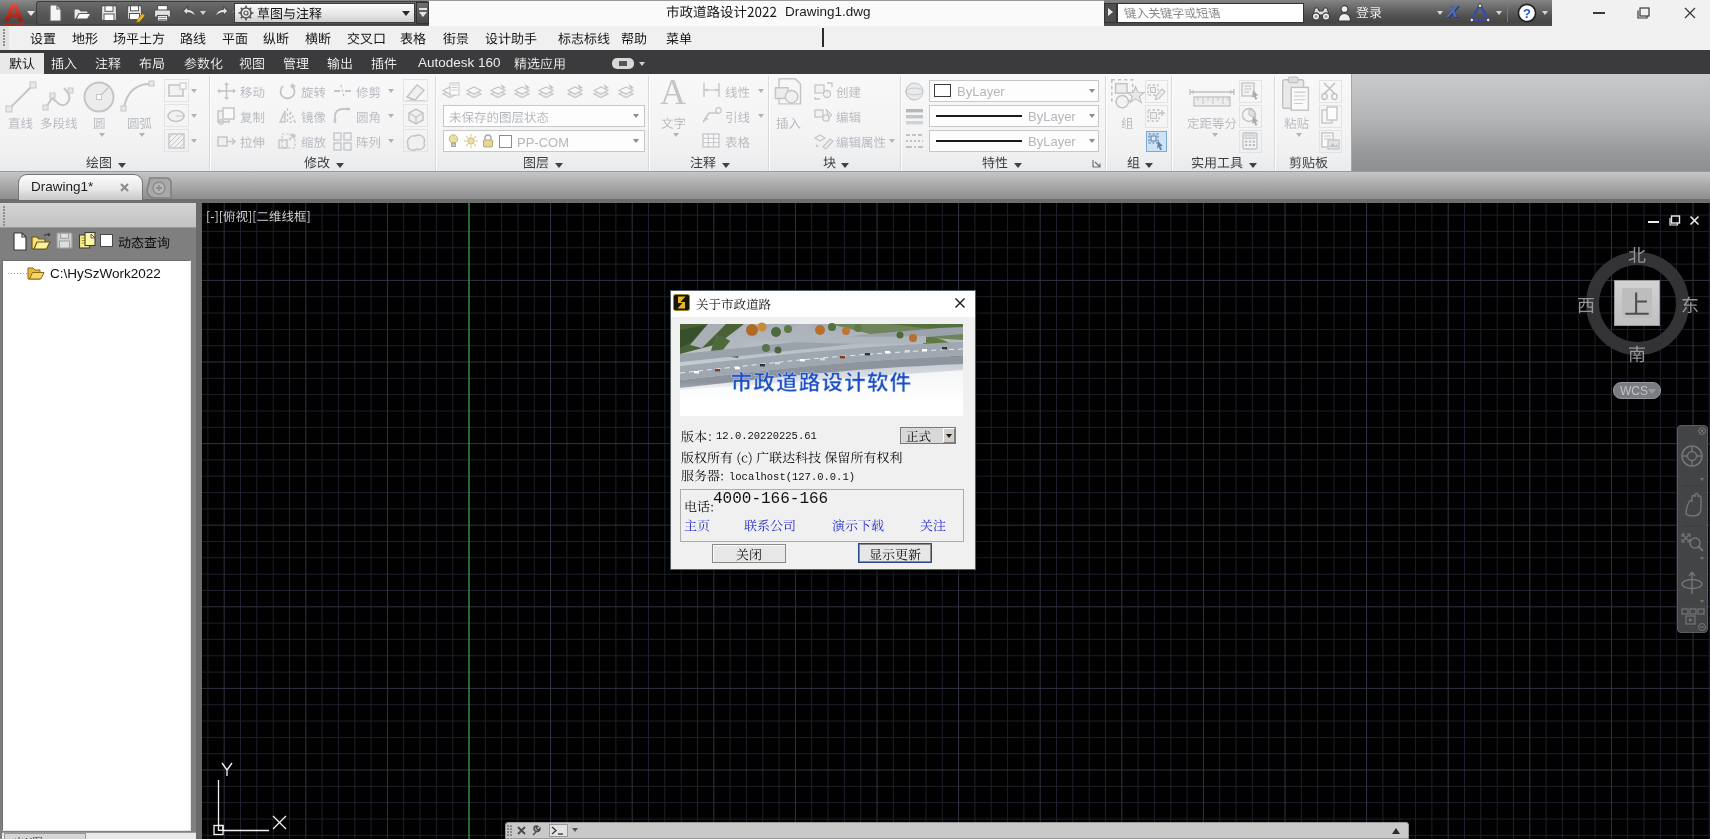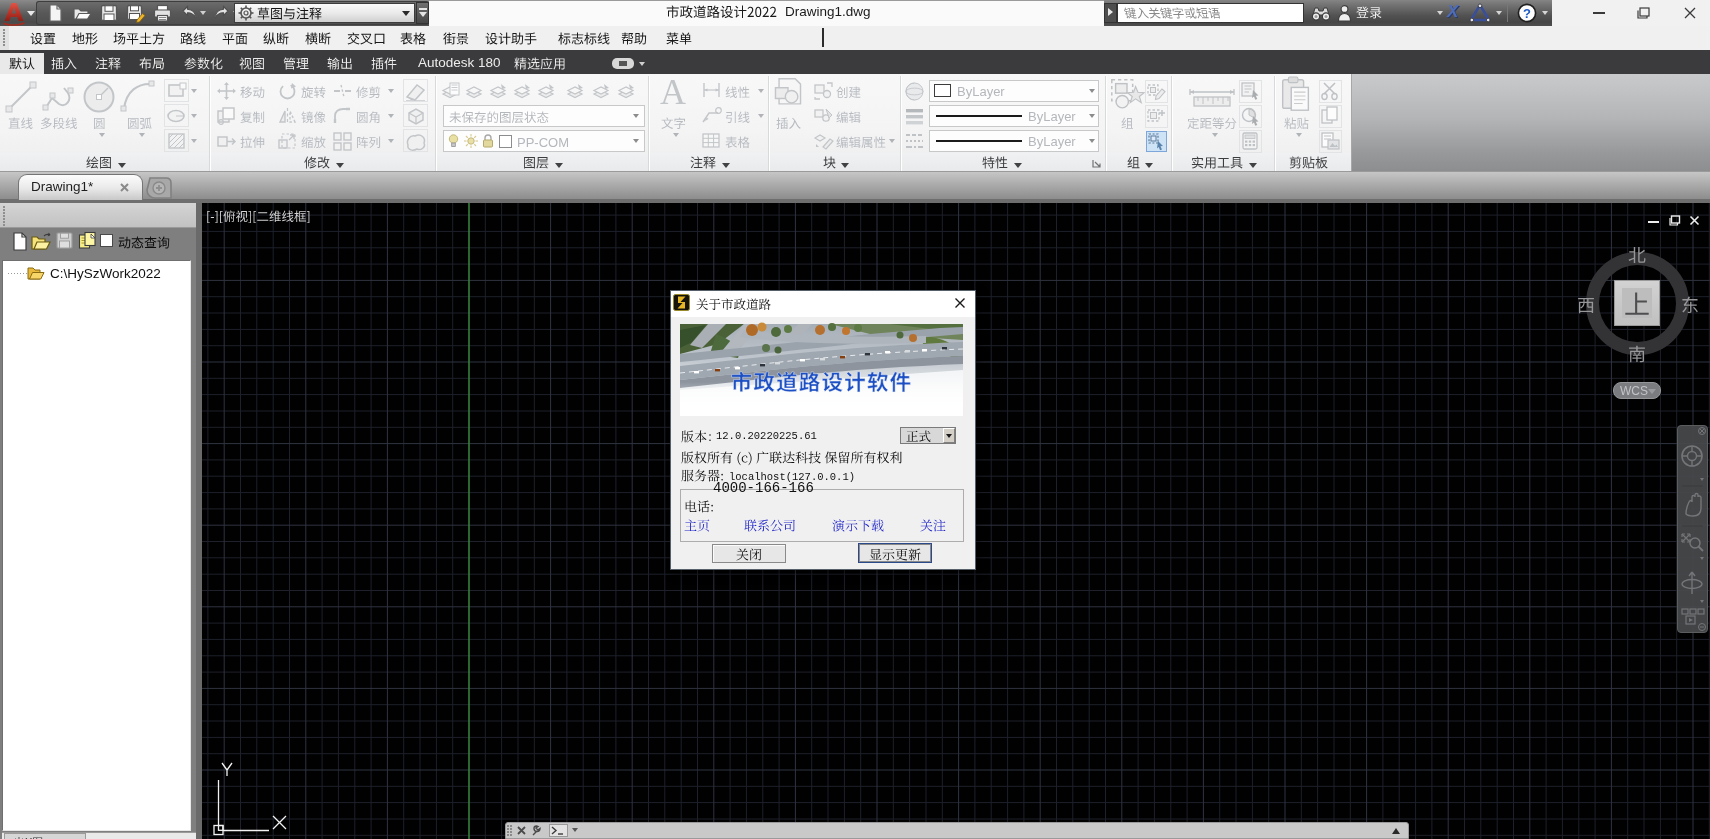--- a/index.html
+++ b/index.html
@@ -260,21 +260,21 @@
     <svg class="tx" style="left:371.0px;top:56.6px;" width="29" height="19" viewBox="0 0 29 19">
       <g transform="translate(0,11.4)">
         <path d="M9.5 -3.2V-2.3H11V-0.5H9V-7H12.3V-7.9H9V-9.5C10 -9.6 11 -9.8 11.7 -10L11.2 -10.8C9.8 -10.4 7.3 -10.1 5.2 -10C5.3 -9.8 5.4 -9.4 5.5 -9.2C6.3 -9.2 7.2 -9.3 8.1 -9.4V-7.9H4.8V-7H8.1V-0.5H6V-2.3H7.6V-3.1H6V-4.7C6.5 -4.9 7.1 -5.1 7.6 -5.3L7.1 -6.1C6.6 -5.8 5.8 -5.5 5.1 -5.3V1H6V0.4H11V1.1H11.9V-5.6H9.5V-4.8H11V-3.2ZM2.1 -10.9V-8.3H0.7V-7.4H2.1V-4.4L0.5 -4L0.7 -3.1L2.1 -3.5V-0.1C2.1 0.1 2 0.1 1.9 0.1C1.8 0.1 1.4 0.1 0.9 0.1C1.1 0.4 1.2 0.8 1.2 1C1.9 1 2.3 1 2.6 0.8C2.9 0.7 3 0.4 3 -0.1V-3.8L4.4 -4.2L4.3 -5.1L3 -4.7V-7.4H4.3V-8.3H3V-10.9Z M17.1 -4.4V-3.5H20.9V1H21.8V-3.5H25.4V-4.4H21.8V-7.3H24.8V-8.3H21.8V-10.8H20.9V-8.3H19.1C19.3 -8.8 19.4 -9.5 19.6 -10.1L18.6 -10.3C18.3 -8.6 17.8 -6.9 17 -5.8C17.3 -5.7 17.7 -5.5 17.8 -5.3C18.2 -5.9 18.5 -6.6 18.8 -7.3H20.9V-4.4ZM16.5 -10.9C15.8 -8.9 14.6 -7 13.4 -5.7C13.6 -5.5 13.9 -5 14 -4.7C14.4 -5.2 14.8 -5.7 15.2 -6.2V1H16.1V-7.8C16.6 -8.7 17 -9.6 17.4 -10.6Z" fill="#ececec"></path>
       </g>
     </svg>
     <svg class="tx" style="left:514.0px;top:56.6px;" width="55" height="19" viewBox="0 0 55 19">
       <g transform="translate(0,11.4)">
         <path d="M0.7 -9.9C1 -9 1.3 -7.8 1.4 -7.1L2.1 -7.2C2 -8 1.7 -9.2 1.3 -10.1ZM4.3 -10.1C4.1 -9.3 3.7 -8 3.4 -7.2L4 -7C4.4 -7.7 4.8 -9 5.1 -9.9ZM0.5 -6.6V-5.6H2.2C1.8 -4.2 1.1 -2.5 0.4 -1.6C0.5 -1.3 0.8 -0.9 0.9 -0.6C1.4 -1.4 1.9 -2.6 2.4 -3.8V1H3.3V-4.1C3.7 -3.5 4.1 -2.6 4.3 -2.2L5 -2.9C4.7 -3.3 3.6 -5 3.3 -5.4V-5.6H4.7V-6.6H3.3V-10.9H2.4V-6.6ZM8.3 -10.9V-9.9H5.5V-9.1H8.3V-8.3H5.9V-7.6H8.3V-6.7H5.2V-6H12.5V-6.7H9.2V-7.6H11.9V-8.3H9.2V-9.1H12.1V-9.9H9.2V-10.9ZM10.7 -4.4V-3.5H6.9V-4.4ZM6 -5.2V1H6.9V-1.1H10.7V0C10.7 0.2 10.6 0.2 10.5 0.2C10.3 0.2 9.8 0.2 9.2 0.2C9.3 0.4 9.4 0.8 9.5 1C10.3 1 10.8 1 11.2 0.9C11.5 0.7 11.6 0.5 11.6 0V-5.2ZM6.9 -2.8H10.7V-1.8H6.9Z M13.8 -9.9C14.5 -9.3 15.4 -8.4 15.8 -7.8L16.6 -8.4C16.2 -9 15.3 -9.9 14.5 -10.5ZM18.8 -10.5C18.5 -9.4 17.9 -8.2 17.2 -7.5C17.5 -7.3 17.9 -7.1 18.1 -6.9C18.4 -7.3 18.7 -7.8 18.9 -8.3H20.8V-6.4H17.2V-5.5H19.5C19.3 -3.8 18.8 -2.6 16.8 -1.9C17 -1.7 17.3 -1.3 17.4 -1.1C19.6 -1.9 20.2 -3.4 20.5 -5.5H21.8V-2.5C21.8 -1.5 22 -1.2 23 -1.2C23.2 -1.2 24.1 -1.2 24.3 -1.2C25.1 -1.2 25.4 -1.6 25.5 -3.3C25.2 -3.3 24.8 -3.5 24.6 -3.7C24.6 -2.3 24.5 -2.1 24.2 -2.1C24 -2.1 23.3 -2.1 23.2 -2.1C22.8 -2.1 22.8 -2.2 22.8 -2.5V-5.5H25.4V-6.4H21.8V-8.3H24.8V-9.1H21.8V-10.9H20.8V-9.1H19.3C19.5 -9.5 19.6 -9.9 19.7 -10.3ZM16.3 -5.9H13.7V-5H15.3V-1.1C14.8 -0.8 14.2 -0.4 13.6 0.2L14.2 1C15 0.2 15.7 -0.4 16.2 -0.4C16.4 -0.4 16.8 -0.1 17.4 0.2C18.2 0.8 19.3 0.9 20.8 0.9C22.1 0.9 24.3 0.8 25.3 0.8C25.3 0.5 25.5 -0 25.6 -0.3C24.3 -0.1 22.3 -0 20.8 -0C19.4 -0 18.3 -0.1 17.5 -0.6C16.9 -1 16.6 -1.3 16.3 -1.3Z M29.4 -6.4C30 -5 30.6 -3.1 30.8 -1.9L31.8 -2.3C31.5 -3.5 30.8 -5.3 30.3 -6.7ZM32.3 -7.1C32.7 -5.7 33.1 -3.8 33.3 -2.6L34.3 -2.9C34.1 -4.1 33.6 -5.9 33.1 -7.3ZM32.1 -10.8C32.3 -10.3 32.6 -9.7 32.8 -9.2H27.6V-5.7C27.6 -3.8 27.5 -1.3 26.5 0.6C26.7 0.7 27.1 1 27.3 1.1C28.4 -0.8 28.6 -3.7 28.6 -5.7V-8.3H38.2V-9.2H33.9C33.7 -9.7 33.3 -10.5 33 -11ZM28.7 -0.5V0.4H38.4V-0.5H34.9C36.1 -2.5 37 -4.9 37.7 -7L36.6 -7.4C36.2 -5.2 35.2 -2.5 33.9 -0.5Z M41 -10V-5.3C41 -3.5 40.9 -1.2 39.4 0.5C39.6 0.6 40 0.9 40.2 1.1C41.2 0 41.6 -1.5 41.8 -3H45.1V0.9H46.1V-3H49.6V-0.3C49.6 -0.1 49.5 0 49.2 0C49 0.1 48.1 0.1 47.2 0C47.3 0.3 47.5 0.7 47.5 1C48.7 1 49.5 1 49.9 0.8C50.4 0.7 50.5 0.4 50.5 -0.3V-10ZM42 -9.1H45.1V-7H42ZM49.6 -9.1V-7H46.1V-9.1ZM42 -6.1H45.1V-3.9H41.9C41.9 -4.4 42 -4.8 42 -5.3ZM49.6 -6.1V-3.9H46.1V-6.1Z" fill="#ececec"></path>
       </g>
     </svg>
-    <div class="ab" style="left:418px;top:55px;font-size:13.5px;color:#ececec;">Autodesk 180</div>
+    <div class="ab" style="left:418px;top:55px;font-size:13.5px;color:#ececec;">Autodesk 160</div>
     <div class="ab" style="left:612px;top:58px;width:22px;height:11px;border-radius:5px;background:#d8d8d8;"></div>
     <div class="ab" style="left:619px;top:61px;width:8px;height:5px;background:#555;"></div>
     <div class="ab" style="left:639px;top:62px;width:0;height:0;border-left:3.5px solid transparent;border-right:3.5px solid transparent;border-top:4.5px solid #cfcfcf;"></div>
     <div class="ab" style="left:0;top:74px;width:1710px;height:98px;background:linear-gradient(180deg,#c9cacc,#b4b5b7 45%,#98999b 80%,#8c8d8f);"></div>
     <div class="ab" style="left:0;top:74px;width:1352px;height:79px;background:linear-gradient(180deg,#f8f8f8,#f4f4f5 70%,#f0f0f1);"></div>
     <div class="ab" style="left:0;top:153px;width:1352px;height:18px;background:linear-gradient(180deg,#f0f1f2,#e9eaeb);"></div>
     <div class="ab" style="left:0;top:171px;width:1710px;height:1px;background:#9a9a9a;"></div>
     <div class="ab" style="left:209px;top:76px;width:1px;height:95px;background:#d7d9db;"></div>
     <div class="ab" style="left:210px;top:76px;width:1px;height:95px;background:#ffffff;"></div>
     <div class="ab" style="left:435px;top:76px;width:1px;height:95px;background:#d7d9db;"></div>
@@ -1065,21 +1065,21 @@
         <path d="M6.3 -10.2V1H6.4C6.8 1 7.1 0.8 7.1 0.7V-5.5H7.9C8.2 -3.9 8.7 -2.7 9.3 -1.6C8.7 -0.8 8 -0 7.2 0.6L7.3 0.8C8.3 0.3 9 -0.4 9.7 -1.1C10.3 -0.3 11 0.4 11.8 0.9C12 0.5 12.3 0.2 12.7 0.2L12.7 0C11.8 -0.4 10.9 -1 10.2 -1.7C11 -2.8 11.5 -4.1 11.8 -5.4C12.1 -5.4 12.2 -5.5 12.3 -5.6L11.4 -6.4L10.8 -5.9H8.1H7.1V-9.8H10.9C10.8 -8.6 10.8 -7.9 10.6 -7.7C10.6 -7.7 10.5 -7.6 10.2 -7.6C10 -7.6 9.2 -7.7 8.7 -7.7L8.7 -7.5C9.1 -7.5 9.6 -7.4 9.8 -7.2C9.9 -7.1 10 -6.9 10 -6.7C10.5 -6.7 10.9 -6.8 11.2 -7C11.5 -7.3 11.6 -8.2 11.7 -9.7C11.9 -9.7 12.1 -9.8 12.2 -9.9L11.2 -10.6L10.7 -10.2H7.2L6.3 -10.6ZM10.9 -5.5C10.7 -4.4 10.3 -3.3 9.7 -2.2C9 -3.1 8.5 -4.2 8.2 -5.5ZM2.3 -9.8H4.2V-7.2H2.3ZM1.5 -10.2V-6.3C1.5 -3.9 1.4 -1.2 0.5 0.9L0.7 1C1.7 -0.4 2.1 -2.1 2.2 -3.8H4.2V-0.4C4.2 -0.2 4.1 -0.1 3.9 -0.1C3.7 -0.1 2.5 -0.2 2.5 -0.2V0C3 0.1 3.3 0.2 3.5 0.4C3.7 0.5 3.7 0.7 3.8 1C4.9 0.9 5 0.4 5 -0.2V-9.6C5.3 -9.7 5.4 -9.8 5.5 -9.9L4.5 -10.7L4.1 -10.2H2.4L1.5 -10.6ZM2.3 -6.9H4.2V-4.2H2.2C2.3 -4.9 2.3 -5.7 2.3 -6.3Z M20.2 -5.2 18.8 -5.4C18.8 -4.8 18.7 -4.2 18.6 -3.6H14.5L14.6 -3.3H18.4C17.9 -1.5 16.6 -0.1 13.7 0.8L13.8 1C17.3 0.2 18.8 -1.3 19.4 -3.3H22.6C22.5 -1.7 22.2 -0.5 21.9 -0.3C21.8 -0.2 21.7 -0.1 21.4 -0.1C21.2 -0.1 20.2 -0.2 19.6 -0.3V-0.1C20.1 0 20.6 0.2 20.9 0.3C21.1 0.4 21.1 0.7 21.1 0.9C21.7 0.9 22.1 0.8 22.5 0.5C23 0.1 23.3 -1.2 23.5 -3.2C23.7 -3.2 23.9 -3.2 24 -3.3L23 -4.2L22.5 -3.6H19.5C19.6 -4 19.7 -4.4 19.7 -4.9C20 -4.9 20.2 -5 20.2 -5.2ZM19 -10.6 17.6 -11C16.9 -9.3 15.5 -7.4 14 -6.4L14.1 -6.2C15.2 -6.8 16.2 -7.6 17 -8.5C17.6 -7.7 18.2 -7 19 -6.5C17.5 -5.6 15.6 -5 13.5 -4.5L13.6 -4.3C16 -4.6 18 -5.2 19.7 -6.1C21.1 -5.3 22.8 -4.9 24.8 -4.6C24.9 -5 25.2 -5.3 25.6 -5.4V-5.5C23.7 -5.7 21.9 -6 20.4 -6.6C21.5 -7.2 22.4 -8 23.1 -8.9C23.4 -9 23.6 -9 23.7 -9.1L22.7 -10L22.1 -9.5H17.9C18.1 -9.8 18.3 -10.1 18.5 -10.4C18.8 -10.4 19 -10.4 19 -10.6ZM19.6 -6.9C18.7 -7.4 17.8 -8 17.3 -8.7L17.6 -9.1H22C21.4 -8.3 20.6 -7.5 19.6 -6.9Z M33.9 -6.8C34.3 -6.5 34.7 -6 34.9 -5.6C35.7 -5.2 36.2 -6.6 34 -7V-7.2H36.4V-6.6H36.5C36.8 -6.6 37.2 -6.8 37.2 -6.9V-9.6C37.5 -9.6 37.7 -9.7 37.8 -9.8L36.8 -10.6L36.3 -10.1H34.1L33.2 -10.5V-6.7H33.3C33.5 -6.7 33.7 -6.8 33.9 -6.8ZM28.7 -6.5V-7.2H31V-6.8H31.1C31.3 -6.8 31.6 -6.9 31.7 -7C31.4 -6.5 31.1 -6 30.7 -5.5H26.6L26.7 -5.1H30.4C29.4 -4 28.1 -3.1 26.4 -2.4L26.5 -2.2C27 -2.4 27.5 -2.6 28 -2.8V1.1H28.1C28.5 1.1 28.8 0.9 28.8 0.8V0.2H31V0.7H31.1C31.4 0.7 31.8 0.5 31.8 0.5V-2.5C32 -2.5 32.2 -2.6 32.3 -2.7L31.3 -3.5L30.8 -3H28.9L28.7 -3.1C29.8 -3.7 30.7 -4.4 31.4 -5.1H33.6C34.2 -4.3 35 -3.7 36.2 -3.1L36 -3H33.9L33.1 -3.4V1H33.2C33.5 1 33.9 0.8 33.9 0.8V0.2H36.2V0.8H36.3C36.5 0.8 37 0.6 37 0.5V-2.5C37.2 -2.5 37.3 -2.6 37.5 -2.7L38.2 -2.4C38.2 -2.9 38.4 -3.2 38.6 -3.3L38.7 -3.4C36.5 -3.7 35 -4.3 34 -5.1H38.1C38.3 -5.1 38.4 -5.1 38.5 -5.3C38 -5.7 37.3 -6.2 37.3 -6.2L36.7 -5.5H31.8C32 -5.8 32.3 -6.1 32.4 -6.4C32.7 -6.4 32.9 -6.4 32.9 -6.6L31.7 -7.1L31.8 -9.6C32 -9.6 32.2 -9.7 32.3 -9.8L31.3 -10.6L30.8 -10.1H28.7L27.9 -10.5V-6.3H28C28.3 -6.3 28.7 -6.5 28.7 -6.5ZM36.2 -2.6V-0.2H33.9V-2.6ZM31 -2.6V-0.2H28.8V-2.6ZM36.4 -9.7V-7.6H34V-9.7ZM31 -9.7V-7.6H28.7V-9.7Z M41.1 0.2C41.6 0.2 41.9 -0.2 41.9 -0.6C41.9 -1.1 41.6 -1.4 41.1 -1.4C40.7 -1.4 40.3 -1.1 40.3 -0.6C40.3 -0.2 40.7 0.2 41.1 0.2ZM41.1 -5C41.6 -5 41.9 -5.3 41.9 -5.7C41.9 -6.2 41.6 -6.6 41.1 -6.6C40.7 -6.6 40.3 -6.2 40.3 -5.7C40.3 -5.3 40.7 -5 41.1 -5Z" fill="#101010"></path>
       </g>
     </svg>
     <div class="ab" style="left:729px;top:471px;font-family:'Liberation Mono',monospace;font-size:10.5px;color:#101010;">localhost(127.0.0.1)</div>
     <div class="ab" style="left:680px;top:489px;width:284px;height:53px;border:1px solid #adadad;"></div>
     <svg class="tx" style="left:684.0px;top:499.6px;" width="33" height="19" viewBox="0 0 33 19">
       <g transform="translate(0,11.4)">
         <path d="M5.7 -5.9H2.5V-8.3H5.7ZM5.7 -5.5V-3.2H2.5V-5.5ZM6.5 -5.9V-8.3H9.9V-5.9ZM6.5 -5.5H9.9V-3.2H6.5ZM2.5 -2.2V-2.8H5.7V-0.5C5.7 0.4 6.1 0.7 7.4 0.7H9.3C12 0.7 12.6 0.5 12.6 0.1C12.6 -0.1 12.5 -0.2 12.1 -0.3L12.1 -2.3H11.9C11.7 -1.4 11.5 -0.6 11.4 -0.4C11.3 -0.3 11.3 -0.2 11.1 -0.2C10.8 -0.2 10.2 -0.2 9.3 -0.2H7.5C6.7 -0.2 6.5 -0.3 6.5 -0.7V-2.8H9.9V-2H10.1C10.3 -2 10.8 -2.2 10.8 -2.3V-8.2C11 -8.2 11.3 -8.3 11.3 -8.4L10.3 -9.2L9.8 -8.7H6.5V-10.4C6.9 -10.5 7 -10.6 7 -10.8L5.7 -10.9V-8.7H2.6L1.7 -9.1V-1.9H1.8C2.2 -1.9 2.5 -2.1 2.5 -2.2Z M14.4 -10.9 14.3 -10.8C14.9 -10.1 15.7 -9.1 15.9 -8.4C16.8 -7.8 17.4 -9.7 14.4 -10.9ZM16 -6.9C16.2 -7 16.4 -7 16.5 -7.1L15.6 -7.9L15.2 -7.4H13.5L13.6 -7H15.2V-1.3C15.2 -1.1 15.1 -1 14.7 -0.8L15.3 0.3C15.4 0.2 15.6 0.1 15.6 -0.2C16.6 -1.1 17.4 -2.1 17.8 -2.6L17.7 -2.7L16 -1.5ZM24.5 -7.6 23.9 -6.8H21.7V-9.4C22.6 -9.6 23.4 -9.7 24.1 -9.9C24.4 -9.8 24.6 -9.8 24.7 -9.9L23.8 -10.8C22.4 -10.2 19.8 -9.6 17.6 -9.3L17.6 -9C18.7 -9.1 19.8 -9.2 20.8 -9.3V-6.8H17.1L17.3 -6.4H20.8V-4.1H19.1L18.2 -4.5V1H18.3C18.7 1 19 0.8 19 0.8V0.1H23.6V0.9H23.7C24 0.9 24.4 0.7 24.4 0.7V-3.5C24.6 -3.6 24.9 -3.7 25 -3.8L23.9 -4.6L23.4 -4.1H21.7V-6.4H25.3C25.5 -6.4 25.6 -6.5 25.6 -6.7C25.2 -7.1 24.5 -7.6 24.5 -7.6ZM23.6 -3.7V-0.3H19V-3.7Z M28.1 0.2C28.6 0.2 28.9 -0.2 28.9 -0.6C28.9 -1.1 28.6 -1.4 28.1 -1.4C27.7 -1.4 27.3 -1.1 27.3 -0.6C27.3 -0.2 27.7 0.2 28.1 0.2ZM28.1 -5C28.6 -5 28.9 -5.3 28.9 -5.7C28.9 -6.2 28.6 -6.6 28.1 -6.6C27.7 -6.6 27.3 -6.2 27.3 -5.7C27.3 -5.3 27.7 -5 28.1 -5Z" fill="#101010"></path>
       </g>
     </svg>
-    <div class="ab" style="left:713px;top:480px;font-family:'Liberation Mono',monospace;font-size:14px;color:#101010;">4000-166-166</div>
+    <div class="ab" style="left:713px;top:490px;font-family:'Liberation Mono',monospace;font-size:16px;color:#101010;">4000-166-166</div>
     <svg class="tx" style="left:684.0px;top:518.6px;" width="29" height="19" viewBox="0 0 29 19">
       <g transform="translate(0,11.4)">
         <path d="M4.6 -10.9 4.4 -10.8C5.4 -10.2 6.5 -9.3 6.9 -8.4C8 -7.9 8.3 -10.2 4.6 -10.9ZM0.5 0.1 0.7 0.5H12.1C12.3 0.5 12.5 0.4 12.5 0.3C12 -0.2 11.2 -0.8 11.2 -0.8L10.6 0.1H6.9V-3.8H11C11.2 -3.8 11.3 -3.8 11.3 -4C10.9 -4.4 10.1 -4.9 10.1 -4.9L9.5 -4.1H6.9V-7.5H11.6C11.7 -7.5 11.9 -7.5 11.9 -7.7C11.4 -8.1 10.7 -8.7 10.7 -8.7L10 -7.9H1.4L1.5 -7.5H6V-4.1H2L2.1 -3.8H6V0.1Z M20.4 -6.2 19 -6.3C19 -2.7 19.2 -0.5 13.5 0.8L13.7 1.1C19.9 -0.2 19.9 -2.4 19.9 -5.8C20.2 -5.8 20.3 -6 20.4 -6.2ZM19.9 -2 19.8 -1.8C21.3 -1.2 23.4 0.2 24.4 1C25.6 1.2 25.5 -0.8 19.9 -2ZM24.2 -10.8 23.6 -10H13.7L13.8 -9.6H18.7C18.6 -9 18.5 -8.2 18.4 -7.6H16.5L15.6 -8.1V-1.6H15.7C16.1 -1.6 16.4 -1.8 16.4 -1.9V-7.3H22.5V-1.8H22.6C22.9 -1.8 23.3 -2 23.4 -2.1V-7.1C23.6 -7.2 23.8 -7.3 23.9 -7.4L22.8 -8.1L22.4 -7.6H18.8C19.1 -8.2 19.4 -8.9 19.7 -9.6H25C25.2 -9.6 25.3 -9.7 25.3 -9.8C24.9 -10.2 24.2 -10.8 24.2 -10.8Z" fill="#2126c8"></path>
       </g>
     </svg>
     <svg class="tx" style="left:744.0px;top:518.6px;" width="55" height="19" viewBox="0 0 55 19">
       <g transform="translate(0,11.4)">
         <path d="M6.6 -10.8 6.5 -10.7C6.9 -10.2 7.4 -9.2 7.5 -8.5C8.3 -7.8 9.1 -9.6 6.6 -10.8ZM4.1 -4.8H2.2V-7.1H4.1ZM4.1 -4.4V-2.6L2.2 -2.1V-4.4ZM4.1 -7.5H2.2V-9.6H4.1ZM0.4 -1.7 0.8 -0.6C0.9 -0.6 1 -0.8 1.1 -0.9C2.2 -1.3 3.2 -1.7 4.1 -2.1V1H4.3C4.7 1 4.9 0.8 4.9 0.7V-2.4L6.6 -3.1L6.5 -3.3L4.9 -2.8V-9.6H6.1C6.3 -9.6 6.4 -9.7 6.4 -9.8C6 -10.2 5.3 -10.7 5.3 -10.7L4.7 -10H0.4L0.5 -9.6H1.4V-1.9ZM11.5 -5.6 10.9 -4.8H9.2L9.2 -5.5V-7.7H11.9C12.1 -7.7 12.2 -7.7 12.3 -7.9C11.9 -8.3 11.2 -8.8 11.2 -8.8L10.6 -8.1H9.6C10.2 -8.7 10.8 -9.6 11.1 -10.3C11.4 -10.2 11.6 -10.4 11.6 -10.5L10.2 -10.9C10 -10 9.6 -8.9 9.2 -8.1H5.9L6 -7.7H8.4V-5.5L8.4 -4.8H5.4L5.5 -4.4H8.3C8.2 -2.6 7.5 -0.7 5.2 0.8L5.3 1C8.2 -0.4 9 -2.5 9.2 -4.4C9.6 -1.9 10.4 -0.1 11.9 1C12 0.5 12.3 0.3 12.6 0.2L12.6 0.1C11.1 -0.7 9.9 -2.4 9.4 -4.4H12.3C12.5 -4.4 12.6 -4.5 12.6 -4.6C12.2 -5 11.5 -5.6 11.5 -5.6Z M17.9 -2.3 16.7 -2.9C16.1 -1.8 14.8 -0.4 13.6 0.5L13.8 0.7C15.2 -0.1 16.6 -1.2 17.4 -2.2C17.7 -2.1 17.8 -2.2 17.9 -2.3ZM21.2 -2.8 21.1 -2.7C22.2 -1.9 23.7 -0.6 24.1 0.4C25.2 1 25.5 -1.3 21.2 -2.8ZM21.5 -5.9 21.3 -5.8C21.9 -5.5 22.5 -5 23 -4.5C20 -4.4 17.2 -4.2 15.6 -4.1C18.2 -5.1 21.2 -6.7 22.7 -7.7C23 -7.6 23.2 -7.7 23.3 -7.8L22.3 -8.6C21.8 -8.2 21.1 -7.6 20.2 -7.1C18.6 -7 17.1 -6.9 16.1 -6.9C17.3 -7.5 18.7 -8.3 19.5 -8.9C19.8 -8.8 20 -8.9 20 -9L19.3 -9.5C20.9 -9.6 22.4 -9.8 23.6 -10C23.9 -9.9 24.2 -9.9 24.3 -10L23.4 -10.9C21.2 -10.3 17.2 -9.7 13.9 -9.4L14 -9.1C15.5 -9.2 17.1 -9.3 18.7 -9.4C17.9 -8.6 16.5 -7.5 15.4 -7C15.3 -7 15.1 -6.9 15.1 -6.9L15.6 -5.9C15.7 -5.9 15.8 -6 15.8 -6.1C17.3 -6.3 18.6 -6.5 19.6 -6.7C18.1 -5.8 16.4 -4.8 15 -4.3C14.8 -4.3 14.5 -4.2 14.5 -4.2L15 -3.1C15.1 -3.2 15.2 -3.3 15.3 -3.4L19 -3.8V-0.2C19 -0 19 0.1 18.8 0.1C18.5 0.1 17.2 -0 17.2 -0V0.2C17.8 0.2 18.1 0.3 18.3 0.5C18.5 0.6 18.6 0.8 18.6 1.1C19.7 0.9 19.9 0.5 19.9 -0.2V-3.9C21.2 -4 22.4 -4.1 23.3 -4.3C23.7 -3.9 24 -3.5 24.2 -3.1C25.2 -2.5 25.5 -4.9 21.5 -5.9Z M31.8 -10 30.5 -10.6C29.5 -8.1 27.9 -5.7 26.4 -4.3L26.6 -4.2C28.4 -5.4 30 -7.4 31.2 -9.8C31.5 -9.8 31.7 -9.9 31.8 -10ZM34 -3.7 33.8 -3.6C34.4 -2.8 35.2 -1.8 35.8 -0.9C33.1 -0.6 30.5 -0.4 29 -0.4C30.4 -1.9 31.9 -4.1 32.7 -5.6C33 -5.6 33.2 -5.7 33.2 -5.8L31.9 -6.5C31.3 -4.8 29.7 -1.8 28.6 -0.5C28.5 -0.4 28 -0.3 28 -0.3L28.5 0.8C28.7 0.7 28.7 0.7 28.8 0.5C31.7 0.2 34.2 -0.3 35.9 -0.6C36.2 -0.1 36.3 0.3 36.4 0.8C37.5 1.6 38.1 -1 34 -3.7ZM34.8 -10.4 33.9 -10.7 33.8 -10.6C34.5 -7.8 35.8 -5.8 37.8 -4.6C38 -4.9 38.3 -5.2 38.7 -5.2L38.7 -5.4C36.6 -6.2 35.2 -8 34.4 -9.8C34.6 -10 34.7 -10.3 34.8 -10.4Z M39.8 -7.9 39.9 -7.5H48.1C48.2 -7.5 48.4 -7.6 48.4 -7.7C48 -8.2 47.3 -8.7 47.3 -8.7L46.6 -7.9ZM40.2 -10.1 40.3 -9.8H49.5V-0.4C49.5 -0.2 49.4 -0.1 49.1 -0.1C48.7 -0.1 46.9 -0.2 46.9 -0.2V-0C47.7 0.1 48.1 0.2 48.4 0.4C48.6 0.5 48.7 0.7 48.7 1C50.2 0.9 50.3 0.4 50.3 -0.3V-9.6C50.6 -9.6 50.8 -9.7 50.9 -9.8L49.8 -10.7L49.3 -10.1ZM45.8 -5.4V-2.4H42V-5.4ZM41.1 -5.8V-0.5H41.3C41.6 -0.5 42 -0.7 42 -0.7V-2H45.8V-0.9H45.9C46.2 -0.9 46.6 -1.1 46.6 -1.2V-5.3C46.9 -5.3 47.1 -5.4 47.2 -5.5L46.1 -6.3L45.6 -5.8H42L41.1 -6.2Z" fill="#2126c8"></path>
       </g>
     </svg>

